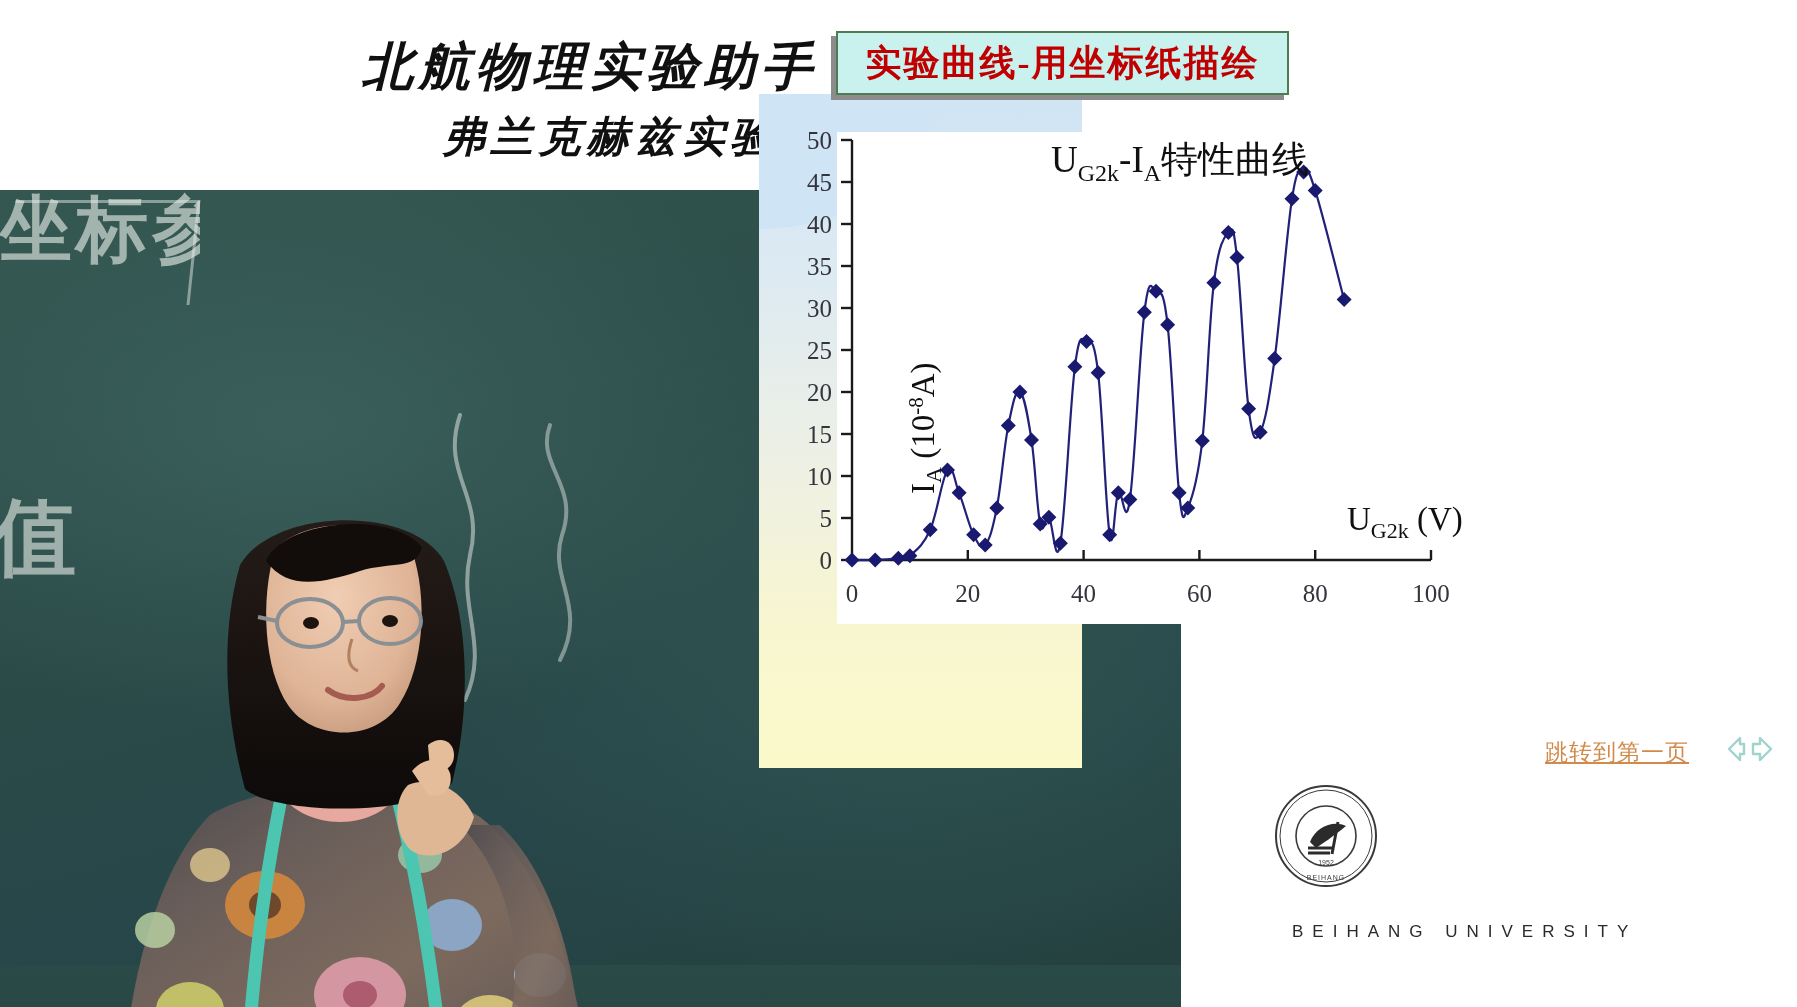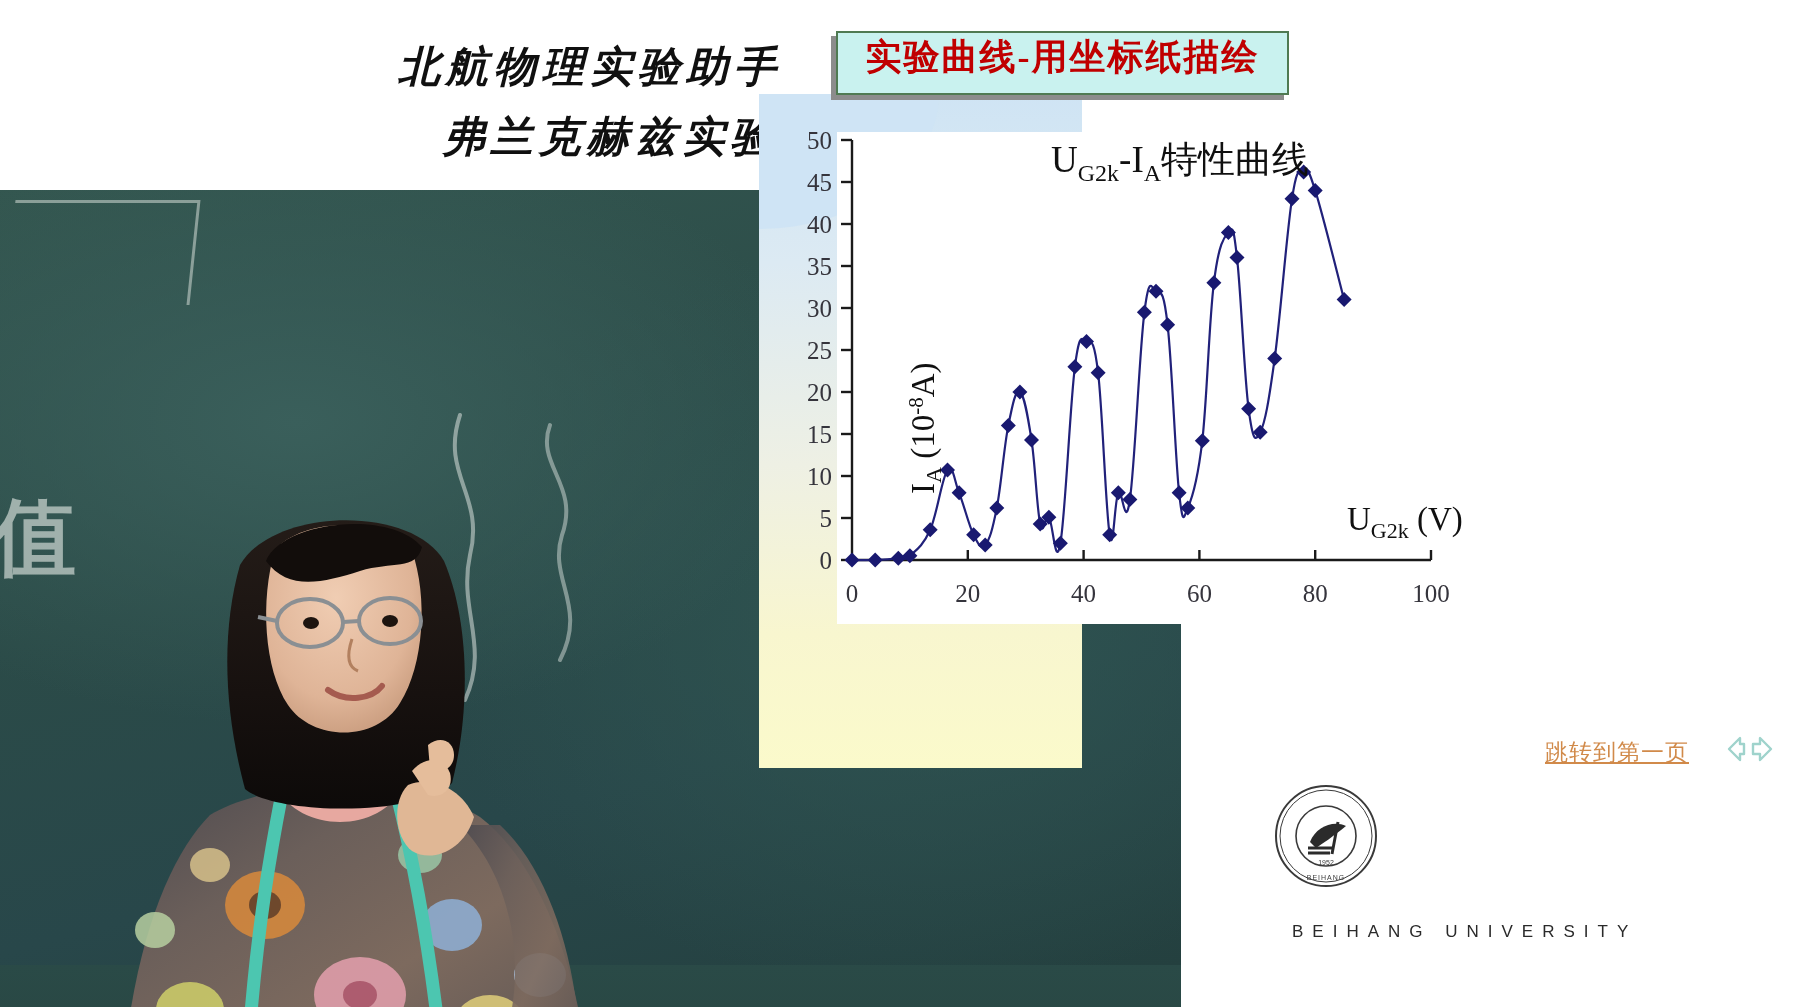--- a/index.html
+++ b/index.html
@@ -17,21 +17,21 @@
   }
   .hdr-line {
     text-align:center;
     font-family:"Liberation Serif", serif;
     font-weight:bold;
     font-style:italic;
     color:#101010;
     letter-spacing:6px;
     white-space:nowrap;
   }
-  #hdr-line-1 { font-size:42px; line-height:42px; margin-top:46px; }
+  #hdr-line-1 { font-size:51px; line-height:42px; margin-top:46px; }
   #hdr-line-2 { font-size:42px; line-height:42px; margin-top:28px;margin-left:41px; }
 
   
   #video-panel {
     position:absolute; left:0; top:190px; width:1181px; height:817px;
     overflow:hidden;
     background:#2c4f4c;
   }
   #chalkboard {
     position:absolute; left:0; top:0; width:1181px; height:775px;
@@ -86,21 +86,21 @@
 
   
   #title-banner-shadow {
     position:absolute; left:831px; top:36px; width:453px; height:64px;
     background:#8c8c8c;
   }
   #title-banner {
     position:absolute; left:836px; top:31px; width:453px; height:64px;
     background:#c9f2ef;
     border:2px solid #4f7a52;
-    display:flex; align-items:flex-start; justify-content:center;
+    display:flex; align-items:center; justify-content:center;
   }
   #title-banner-text {
     font-size:36px; font-weight:bold; color:#c00000;
     font-family:"Liberation Serif", serif; letter-spacing:2px; white-space:nowrap;
   }
 
   
   #chart-wrap {
     position:absolute; left:759px; top:94px; width:1038px; height:674px;
     pointer-events:none;
@@ -145,20 +145,21 @@
 
 <div id="header-area">
   <div class="hdr-line" id="hdr-line-1">北航物理实验助手</div>
   <div class="hdr-line" id="hdr-line-2">弗兰克赫兹实验</div>
 </div>
 
 <div id="video-panel">
 
   <div id="chalkboard">
     <div class="chalk" id="chalk-box"></div>
+    <div id="chalk-char-1">坐标参</div>
     <div id="chalk-char-2">值</div>
 
     <div class="chalk" id="chalk-squiggle">
       <svg viewBox="0 0 190 300" preserveAspectRatio="none" aria-hidden="true">
         <path d="M30,10 C10,70 55,90 40,150 C28,205 60,240 35,295" stroke="rgba(233,238,233,.5)" stroke-width="4" fill="none" stroke-linecap="round"></path>
         <path d="M120,20 C105,60 150,80 132,130 C118,175 158,200 130,255" stroke="rgba(233,238,233,.45)" stroke-width="4" fill="none" stroke-linecap="round"></path>
       </svg>
     </div>
 
     <div class="chalk" id="chalk-wave">

